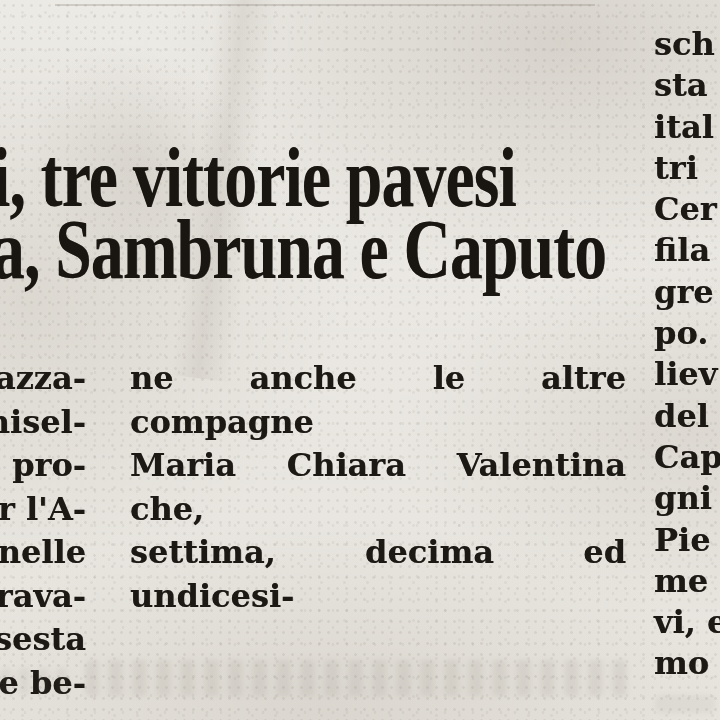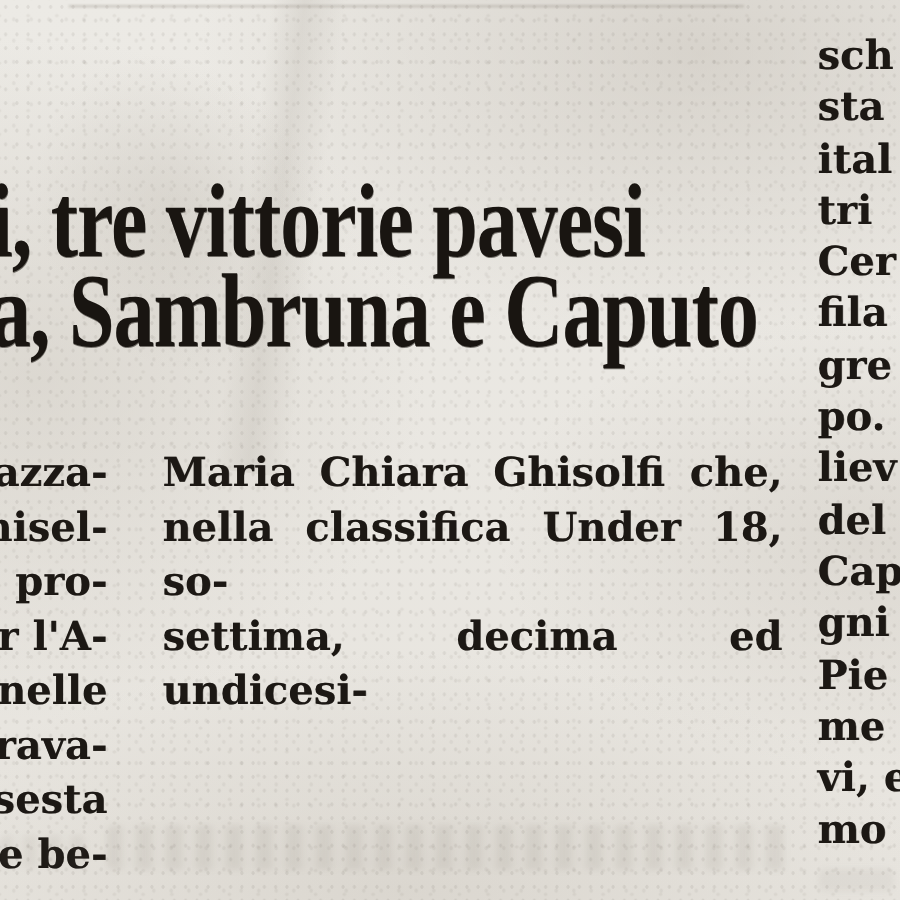--- a/index.html
+++ b/index.html
@@ -144,22 +144,22 @@
   <div class="line">nisel-</div>
   <div class="line">pro-</div>
   <div class="line">er l'A-</div>
   <div class="line">nelle</div>
   <div class="line">rava-</div>
   <div class="line">sesta</div>
   <div class="line">e be-</div>
 </div>
 
 <div class="bodytext col-center">
-  <div class="line">Maria Chiara Ghisolfi che,</div>
-  <div class="line">nella classifica Under 18, so-</div>
+  <div class="line">ne anche le altre compagne</div>
+  <div class="line">Maria Chiara Valentina che,</div>
   <div class="line">settima, decima ed undicesi-</div>
 
 </div>
 
 <div class="bodytext col-right">
   <div class="line">sch</div>
   <div class="line">sta</div>
   <div class="line">ital</div>
   <div class="line">tri</div>
   <div class="line">Cer</div>

